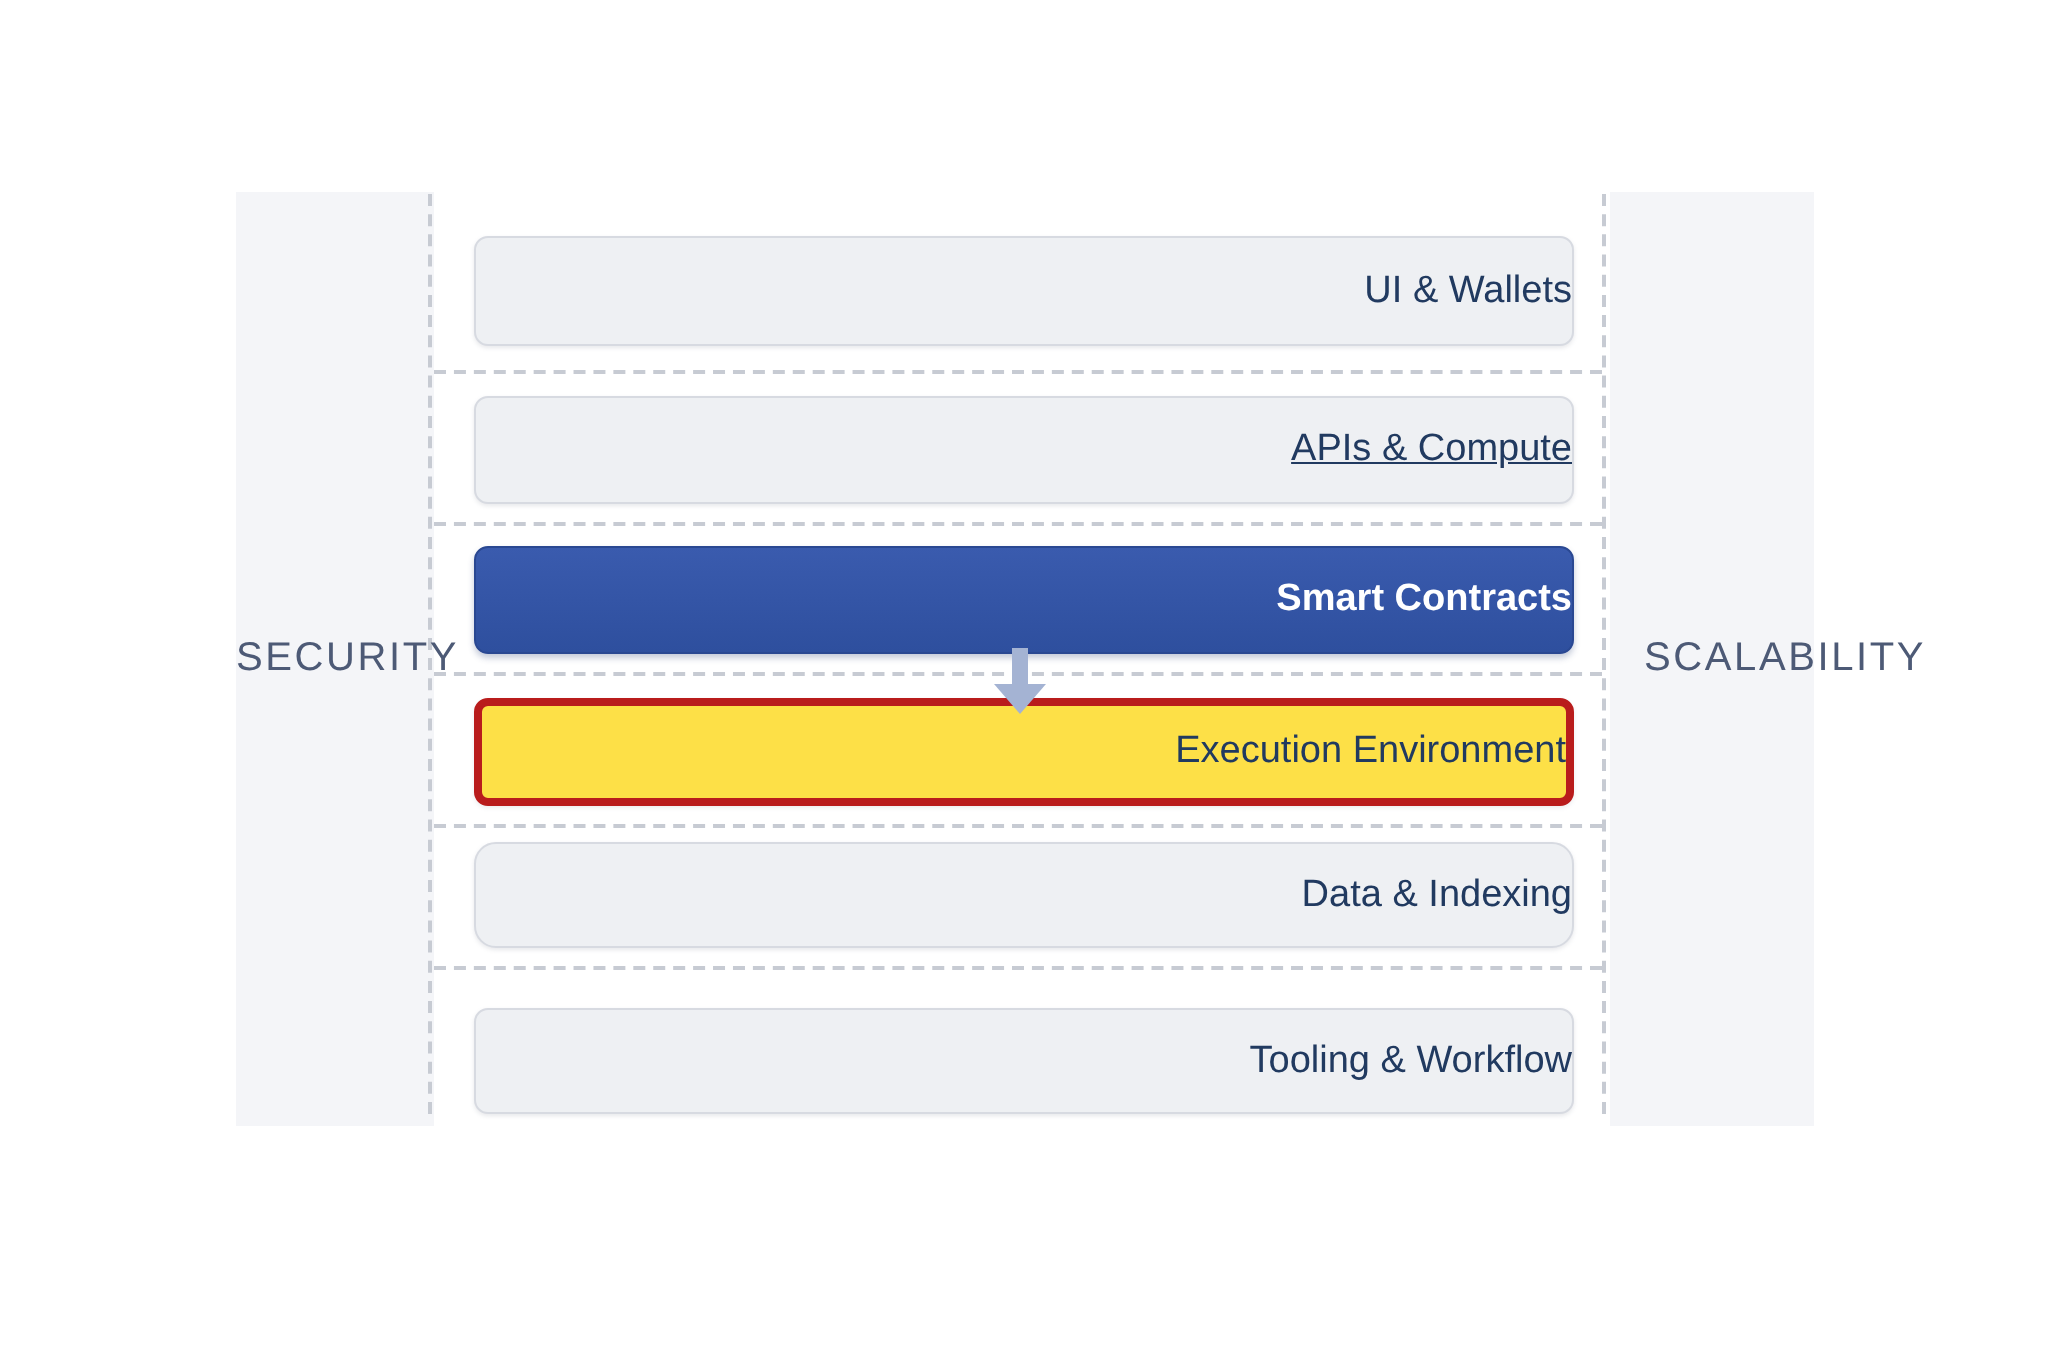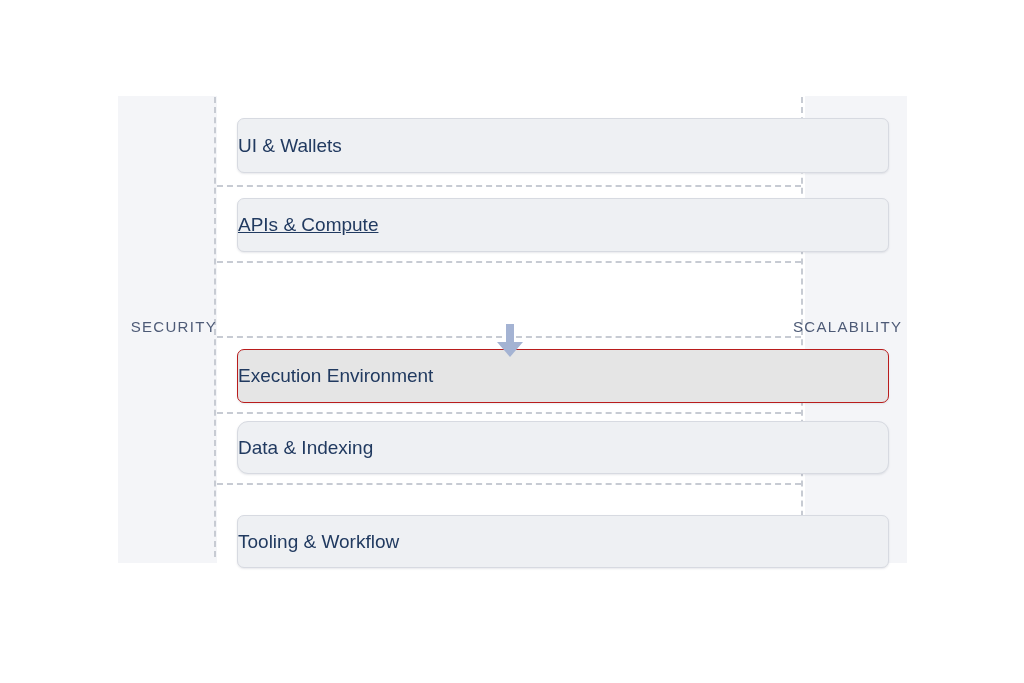--- a/index.html
+++ b/index.html
@@ -21,27 +21,27 @@
     top: 96px;
     height: 467px;
     background: #f4f5f8;
   }
   .rail-left  { left: 118px; width: 99px; }
   .rail-right { left: 805px; width: 102px; }
 
   .side-label {
     position: absolute;
     top: 318px;
-    font-size: 15px;
+    font-size: 20px;
     letter-spacing: 1.3px;
     color: #4d5a76;
-    text-align: right;
+    text-align: left;
   }
   .side-label-left  { left: 118px; width: 99px; }
-  .side-label-right { left: 793px; width: 102px; }
+  .side-label-right { left: 822px; width: 102px; }
 
   
   .vdash {
     position: absolute;
     top: 97px;
     height: 460px;
     width: 0;
     border-left: 2px dashed #c7cbd3;
   }
   .vdash-left  { left: 214px; }
@@ -52,44 +52,44 @@
     left: 217px;
     width: 584px;
     height: 0;
     border-top: 2px dashed #c7cbd3;
   }
 
   
   .layer {
     position: absolute;
     left: 237px;
-    width: 652px;
+    width: 550px;
     box-sizing: border-box;
     border-radius: 7px;
     display: flex;
     align-items: center;
-    justify-content: flex-start;
+    justify-content: flex-end;
     font-size: 19px;
     color: #213a60;
   }
   .layer-default {
     background: #eef0f3;
     border: 1px solid #d7dae1;
     box-shadow: 0 1px 2px rgba(120,128,145,0.18);
   }
   .layer-primary {
     background: linear-gradient(#3a5bae, #2e4f9e);
     border: 1px solid #2a4892;
     color: #ffffff;
     font-weight: 600;
     box-shadow: 0 2px 3px rgba(60,80,130,0.30);
   }
   .layer-accent {
-    background: #e5e5e5;
-    border: 1px solid #b91c1c;
+    background: #fde047;
+    border: 4px solid #b91c1c;
     box-shadow: 0 1px 2px rgba(120,128,145,0.14);
   }
 
   .down-arrow {
     position: absolute;
     left: 496px;
     top: 324px;
     width: 28px;
     height: 34px;
   }
@@ -115,30 +115,33 @@
   <div class="side-label side-label-right">SCALABILITY</div>
 
   <div class="layer layer-default" style="top:118px; height:55px;">
     <span>UI &amp; Wallets</span>
   </div>
 
   <div class="layer layer-default" style="top:198px; height:54px;text-decoration:underline;">
     <span>APIs &amp; Compute</span>
   </div>
 
+  <div class="layer layer-primary" style="top:273px; height:54px;">
+    <span>Smart Contracts</span>
+  </div>
 
   <div class="layer layer-accent" style="top:349px; height:54px;">
     <span>Execution Environment</span>
   </div>
 
   <div class="layer layer-default" style="top:421px; height:53px;border-radius:11px;">
     <span>Data &amp; Indexing</span>
   </div>
 
-  <div class="layer layer-default" style="top:515px; height:53px;">
+  <div class="layer layer-default" style="top:504px; height:53px;">
     <span>Tooling &amp; Workflow</span>
   </div>
 
   <svg class="down-arrow" viewBox="0 0 28 34" aria-hidden="true">
     <rect x="10" y="0" width="8" height="19" fill="#a4b3d3"></rect>
     <polygon points="1,18 27,18 14,33" fill="#a4b3d3"></polygon>
   </svg>
 
 </div>
 

